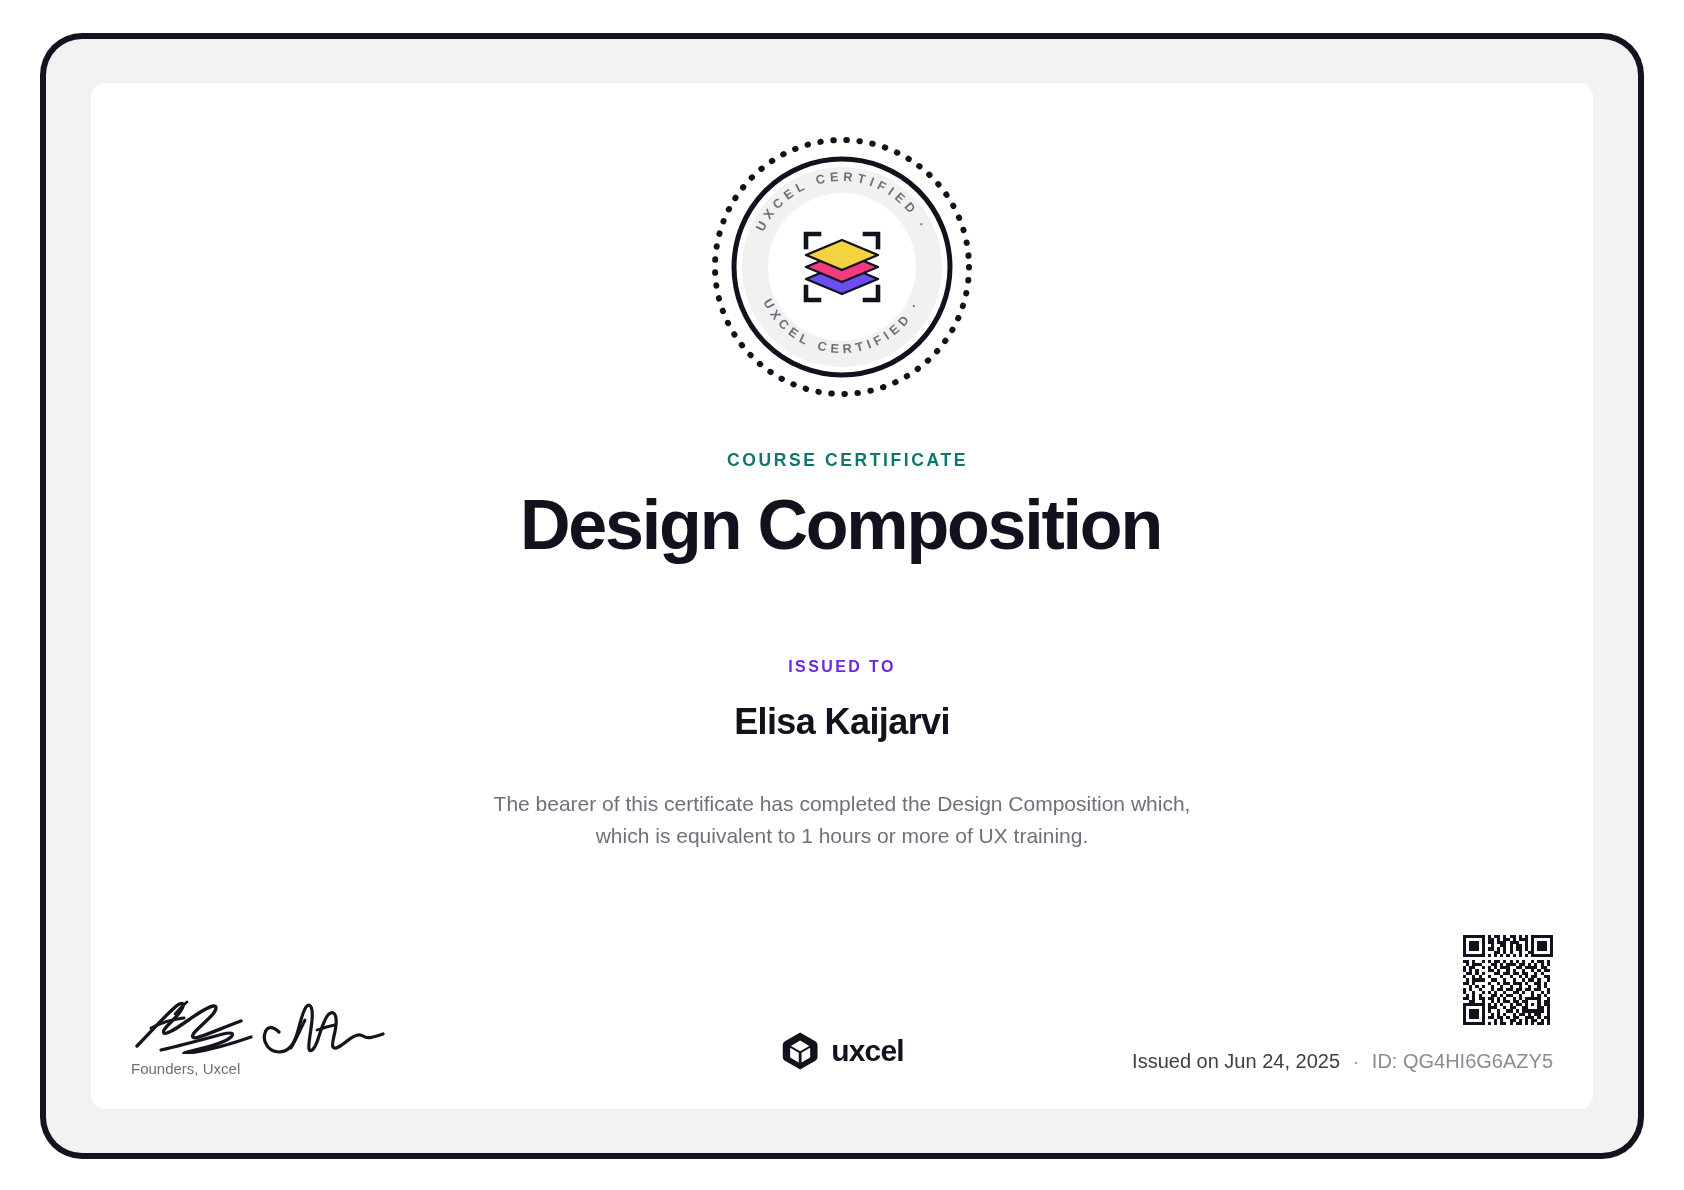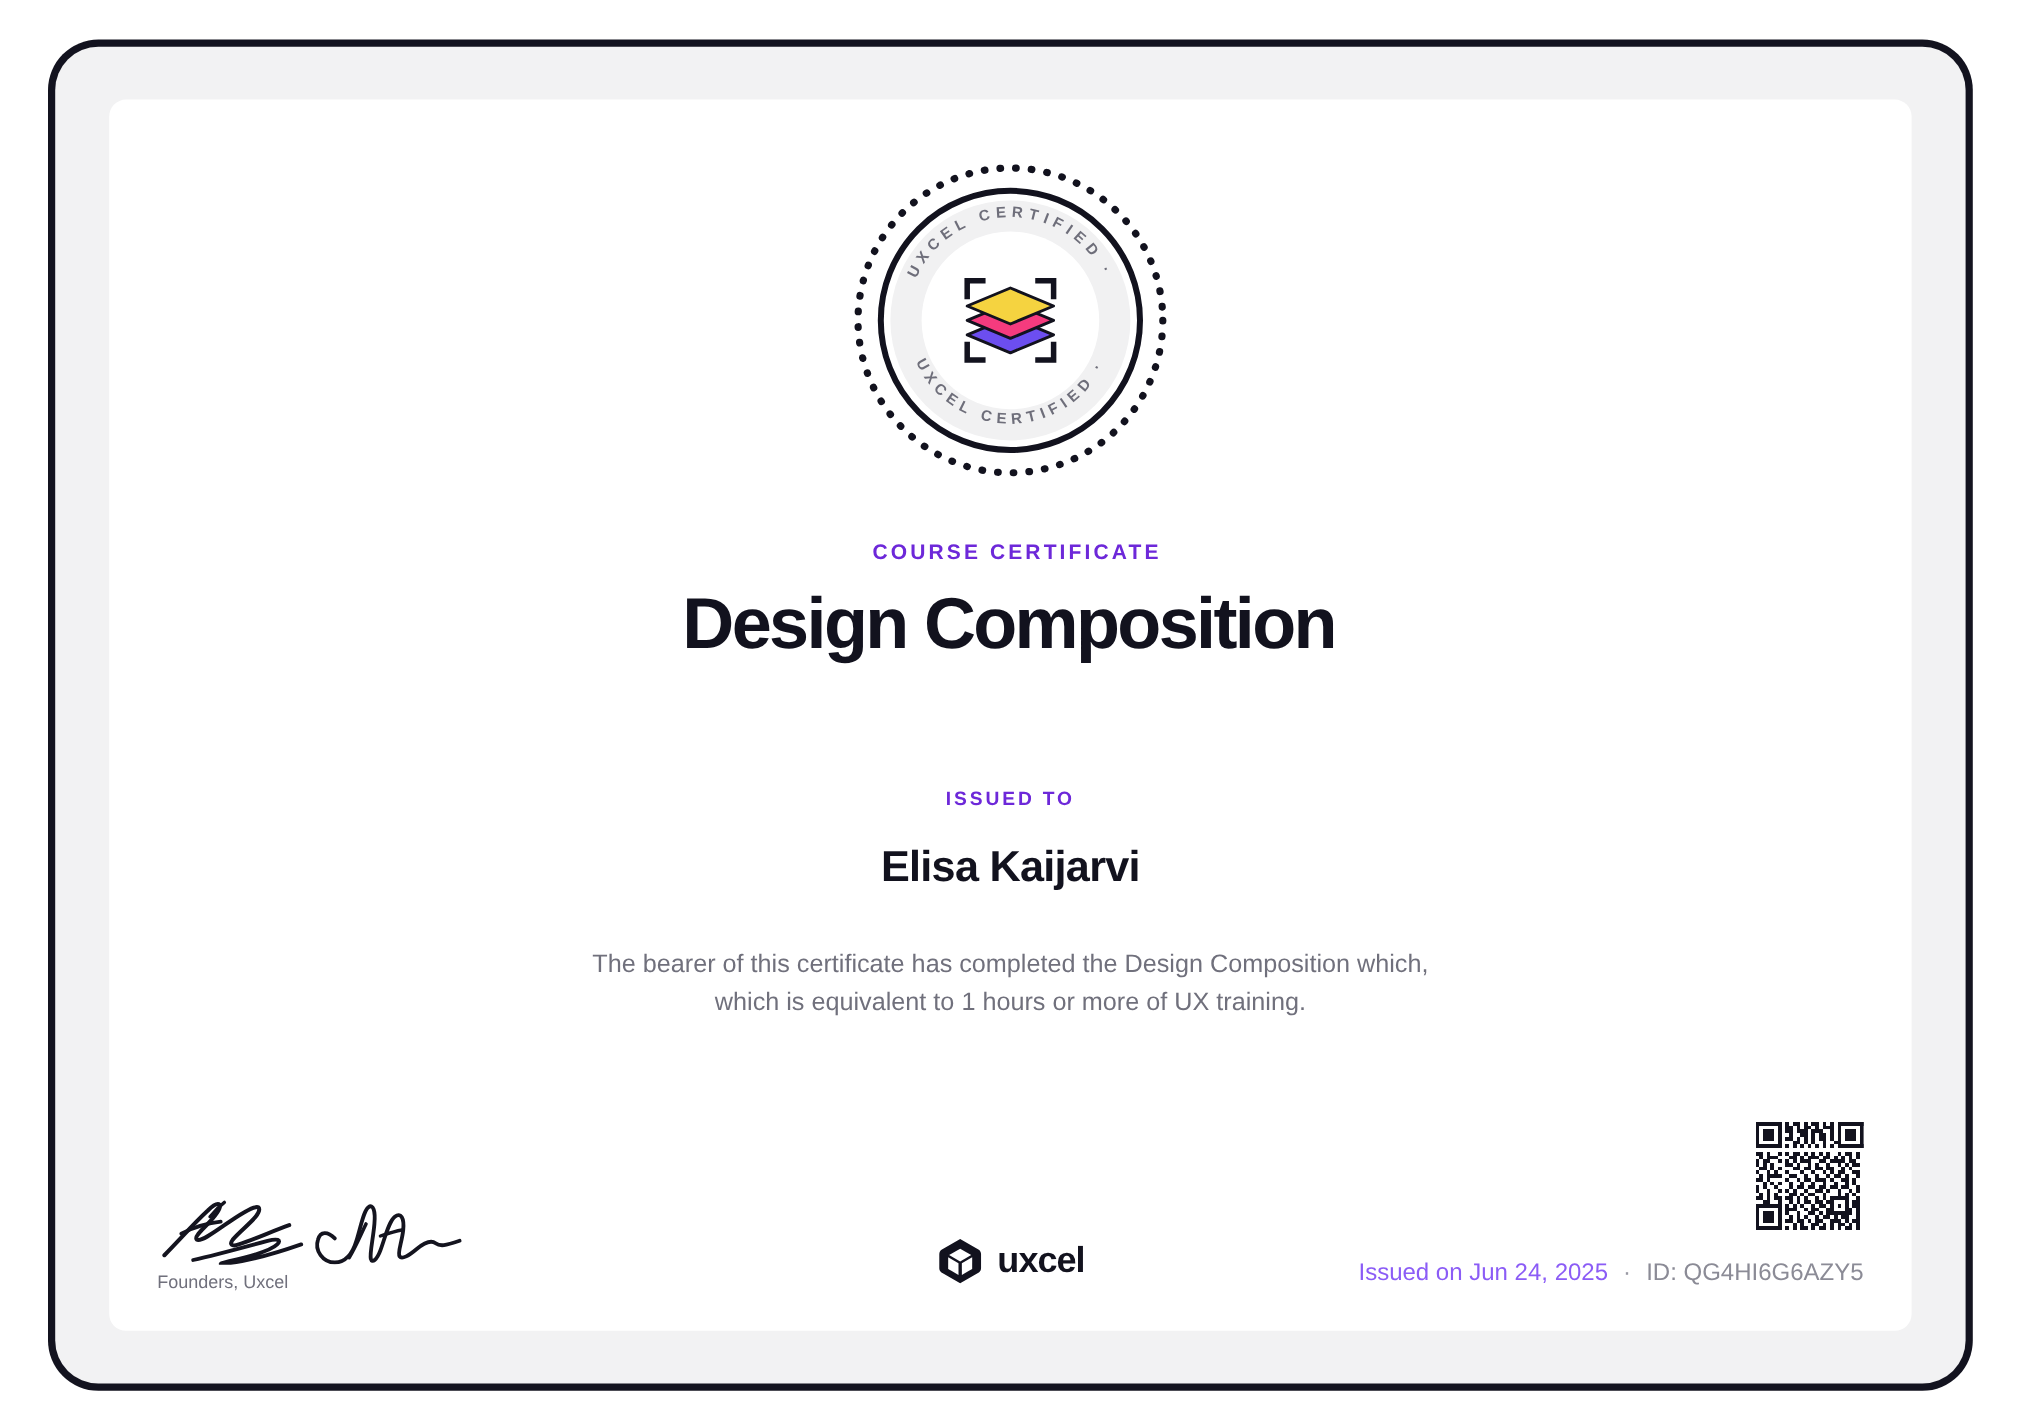--- a/index.html
+++ b/index.html
@@ -52,28 +52,28 @@
 
   
   .eyebrow {
     position: absolute;
     top: 367px;
     left: 11px; right: 0;
     text-align: center;
     font-size: 17.5px;
     font-weight: bold;
     letter-spacing: 2.6px;
-    color: #6d28d9;
+    color: #0f766e;
   }
   .course-title {
     position: absolute;
     top: 403px;
     left: 0; right: 3px;
     text-align: center;
-    font-size: 60px;
+    font-size: 70px;
     line-height: 1.12;
     font-weight: bold;
     letter-spacing: -2.2px;
     color: #12121e;
   }
   .issued-label {
     position: absolute;
     top: 575px;
     left: 0; right: 0;
     text-align: center;
@@ -158,21 +158,21 @@
     height: 90px;
     display: block;
   }
   .meta-line {
     position: absolute;
     right: 0;
     bottom: 4px;
     white-space: nowrap;
     font-size: 20px;
   }
-  .meta-issued { color: #8b5cf6; }
+  .meta-issued { color: #404040; }
   .meta-dot { color: #9a9aa4; padding: 0 7px; }
   .meta-id { color: #8b8b96; }
 </style>
 </head>
 <body>
 
 <div class="cert-frame">
   <div class="cert-mat">
     <div class="cert-paper">
 

